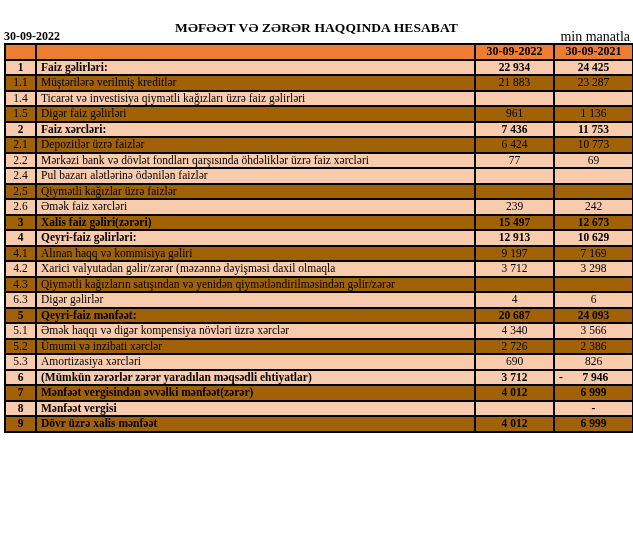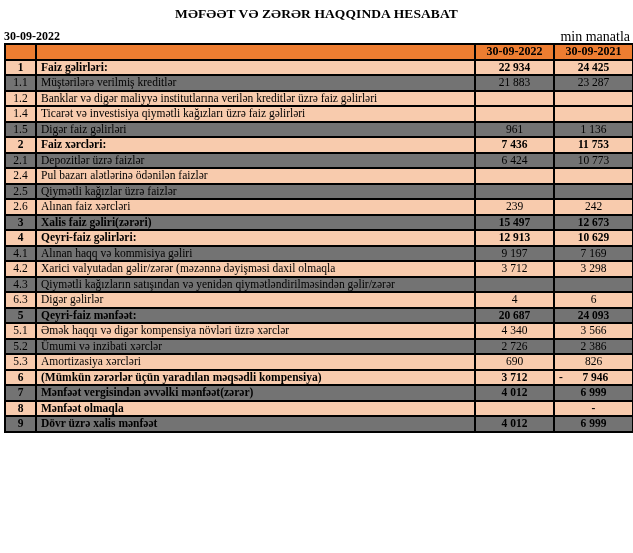--- a/index.html
+++ b/index.html
@@ -1,32 +1,32 @@
 <!DOCTYPE html>
 <html><head>
 <meta charset="utf-8">
 <style>
   html, body { margin: 0; padding: 0; background: #ffffff; }
   body { width: 633px; height: 553px; position: relative; overflow: hidden;
          font-family: "Liberation Serif", serif; color: #000; }
-  .title { position: absolute; top: 6px; left: 0; width: 633px; text-align: center;
+  .title { position: absolute; top: 20px; left: 0; width: 633px; text-align: center;
            font-weight: bold; font-size: 13.5px; letter-spacing: 0.1px; }
   .date { position: absolute; top: 29px; left: 4px; font-weight: bold; font-size: 12px; }
   .unit { position: absolute; top: 29px; right: 3px; font-weight: normal; font-size: 14px; }
   table.report { position: absolute; top: 43px; left: 4px; width: 628px;
                  border-collapse: collapse; border: 2px solid #000; table-layout: fixed; }
   table.report td, table.report th { border: 2px solid #000; padding: 0 4px;
                  height: 13.5px; font-size: 11.5px; line-height: 13.5px; white-space: nowrap; overflow: hidden; }
   table.report th { background: #ed7d31; font-weight: bold; text-align: center; font-size: 12px; }
   col.c-num { width: 31px; }
   col.c-label { width: 439px; }
   col.c-v1 { width: 79px; }
   col.c-v2 { width: 79px; }
   tr.shade td { background: #f8cbad; }
-  tr.white td { background: #737373; }
+  tr.white td { background: #a16207; }
   td.num { text-align: center; }
   td.val { text-align: center; padding-right: 10px; }
   tr.bold td { font-weight: bold; }
   .neg { float: left; padding-left: 0px; }
 </style>
 </head>
 <body>
 
 <div class="title">MƏFƏƏT VƏ ZƏRƏR HAQQINDA HESABAT</div>
 <div class="date">30-09-2022</div>
@@ -54,26 +54,20 @@
         <td class="val">22 934</td>
         <td class="val"><span>24 425</span></td>
       </tr>
       <tr class="white">
         <td class="num">1.1</td>
         <td>Müştərilərə verilmiş kreditlər</td>
         <td class="val">21 883</td>
         <td class="val"><span>23 287</span></td>
       </tr>
       <tr class="shade">
-        <td class="num">1.2</td>
-        <td>Banklar və digər maliyyə institutlarına verilən kreditlər üzrə faiz gəlirləri</td>
-        <td class="val"></td>
-        <td class="val"><span></span></td>
-      </tr>
-      <tr class="shade">
         <td class="num">1.4</td>
         <td>Ticarət və investisiya qiymətli kağızları üzrə faiz gəlirləri</td>
         <td class="val"></td>
         <td class="val"><span></span></td>
       </tr>
       <tr class="white">
         <td class="num">1.5</td>
         <td>Digər faiz gəlirləri</td>
         <td class="val">961</td>
         <td class="val"><span>1 136</span></td>
@@ -84,34 +78,40 @@
         <td class="val">7 436</td>
         <td class="val"><span>11 753</span></td>
       </tr>
       <tr class="white">
         <td class="num">2.1</td>
         <td>Depozitlər üzrə faizlər</td>
         <td class="val">6 424</td>
         <td class="val"><span>10 773</span></td>
       </tr>
       <tr class="shade">
+        <td class="num">2.2</td>
+        <td>Mərkəzi bank və dövlət fondları qarşısında öhdəliklər üzrə faiz xərcləri</td>
+        <td class="val">77</td>
+        <td class="val"><span>69</span></td>
+      </tr>
+      <tr class="shade">
         <td class="num">2.4</td>
         <td>Pul bazarı alətlərinə ödənilən faizlər</td>
         <td class="val"></td>
         <td class="val"><span></span></td>
       </tr>
       <tr class="white">
         <td class="num">2.5</td>
         <td>Qiymətli kağızlar üzrə faizlər</td>
         <td class="val"></td>
         <td class="val"><span></span></td>
       </tr>
       <tr class="shade">
         <td class="num">2.6</td>
-        <td>Alınan faiz xərcləri</td>
+        <td>Əmək faiz xərcləri</td>
         <td class="val">239</td>
         <td class="val"><span>242</span></td>
       </tr>
       <tr class="white bold">
         <td class="num">3</td>
         <td>Xalis faiz gəliri(zərəri)</td>
         <td class="val">15 497</td>
         <td class="val"><span>12 673</span></td>
       </tr>
       <tr class="shade bold">
@@ -163,33 +163,33 @@
         <td class="val"><span>2 386</span></td>
       </tr>
       <tr class="shade">
         <td class="num">5.3</td>
         <td>Amortizasiya xərcləri</td>
         <td class="val">690</td>
         <td class="val"><span>826</span></td>
       </tr>
       <tr class="shade bold">
         <td class="num">6</td>
-        <td>(Mümkün zərərlər üçün yaradılan məqsədli kompensiya)</td>
+        <td>(Mümkün zərərlər zərər yaradılan məqsədli ehtiyatlar)</td>
         <td class="val">3 712</td>
         <td class="val"><span class="neg">-</span><span>7 946</span></td>
       </tr>
       <tr class="white bold">
         <td class="num">7</td>
         <td>Mənfəət vergisindən əvvəlki mənfəət(zərər)</td>
         <td class="val">4 012</td>
         <td class="val"><span>6 999</span></td>
       </tr>
       <tr class="shade bold">
         <td class="num">8</td>
-        <td>Mənfəət olmaqla</td>
+        <td>Mənfəət vergisi</td>
         <td class="val"></td>
         <td class="val" style="text-align: center; padding-right: 4px;"><span>-</span></td>
       </tr>
       <tr class="white bold">
         <td class="num">9</td>
         <td>Dövr üzrə xalis mənfəət</td>
         <td class="val">4 012</td>
         <td class="val"><span>6 999</span></td>
       </tr>
     </tbody>

